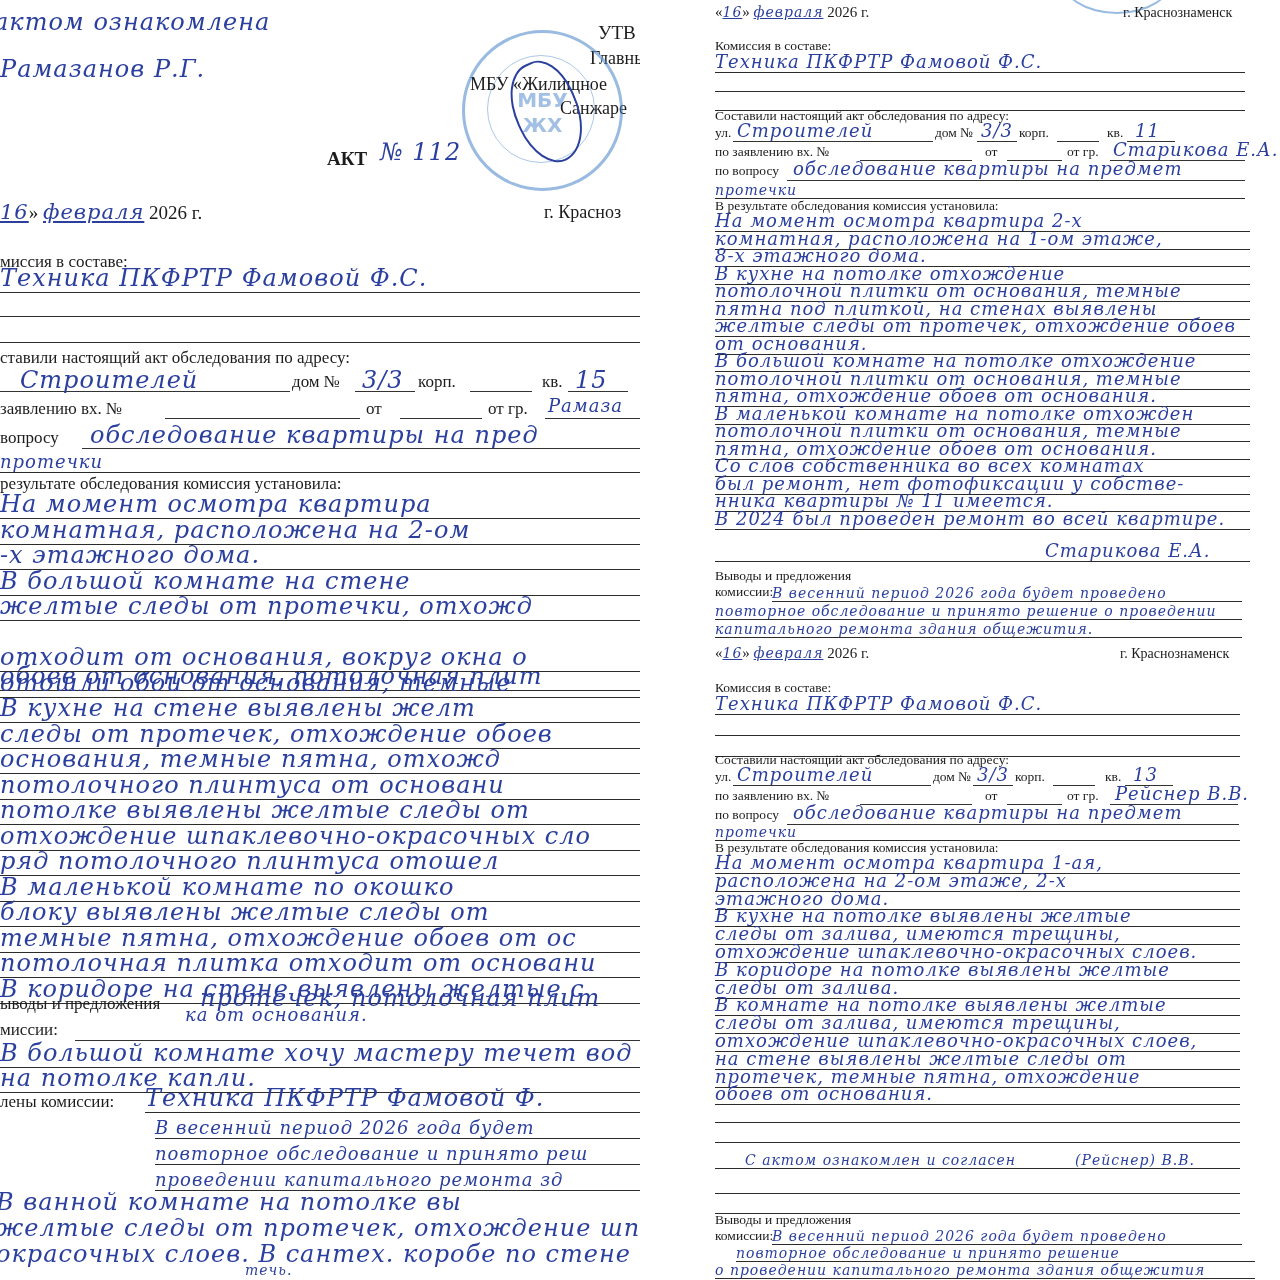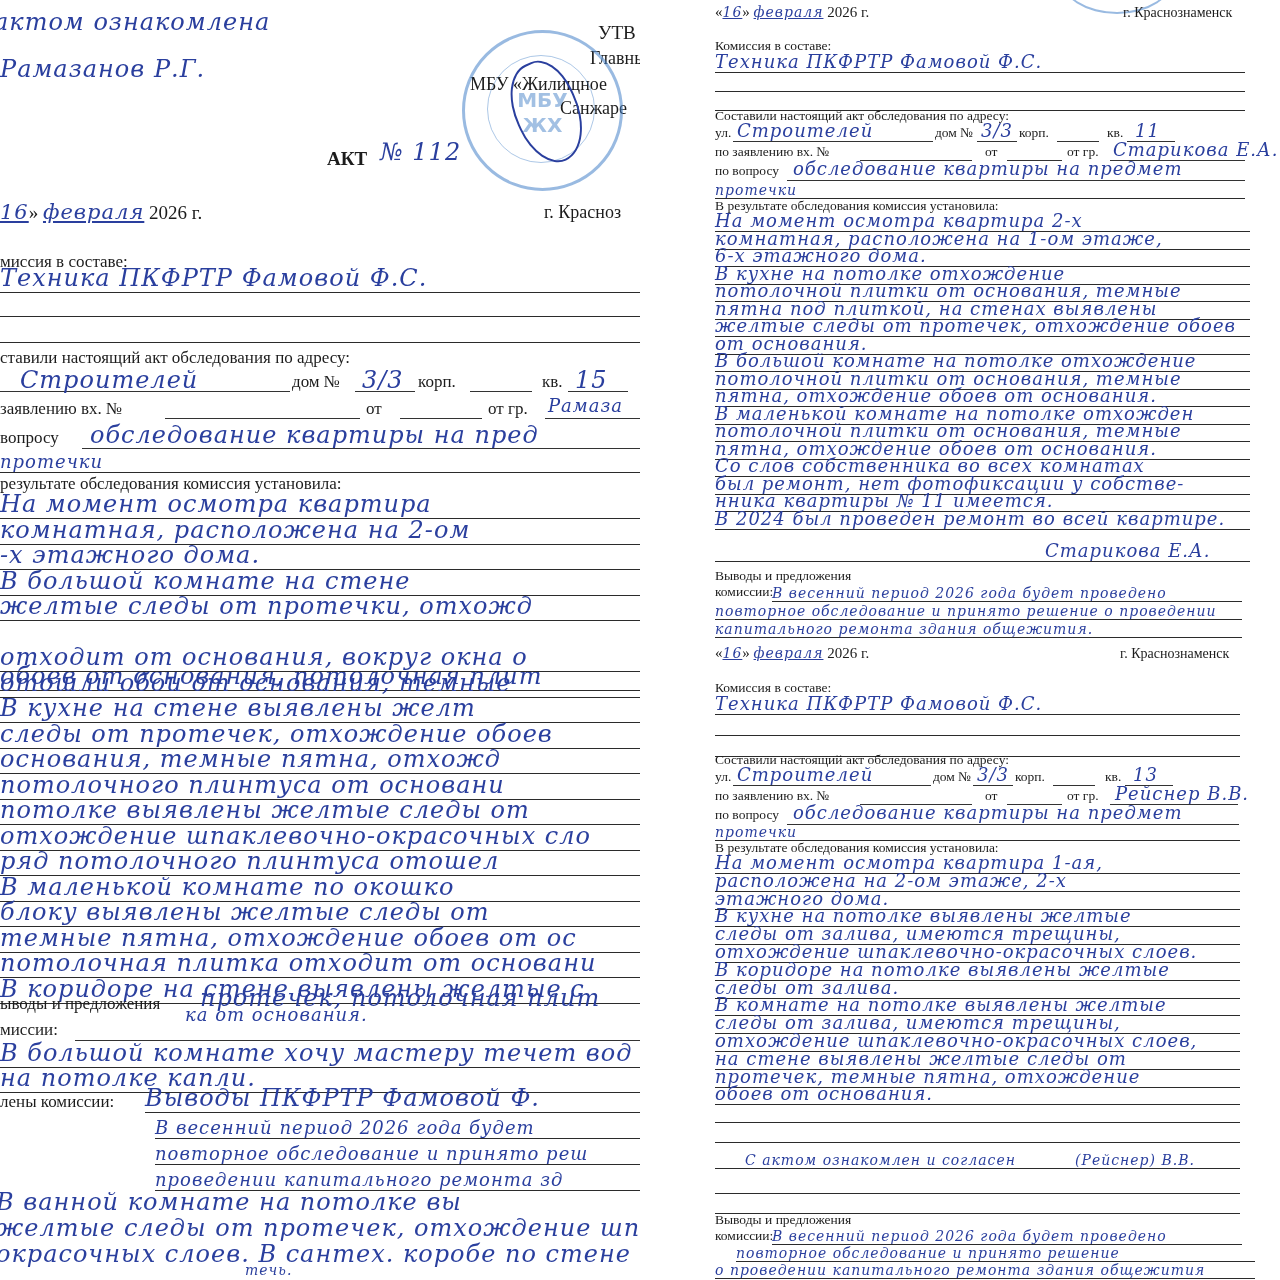--- a/index.html
+++ b/index.html
@@ -163,21 +163,21 @@
   <div class="line-row" style="top:1070px; height:22px;">
       <span class="hand hw-lg">на потолке капли.</span>
     </div>
   <div class="line-row" style="top:1043px; height:24px;">
       <span class="hand hw-lg">В большой комнате хочу мастеру течет вод</span>
     </div>
 
   <div class="abs print" style="left:0px; top:1092px; font-size:17px;">лены комиссии:</div>
   <div class="abs" style="left:145px; top:1088px; width:495px;">
     <div class="line-row" style="top:0px; height:24px;">
-        <span class="hand hw-lg">Выводы ПКФРТР Фамовой Ф.</span>
+        <span class="hand hw-lg">Техника ПКФРТР Фамовой Ф.</span>
       </div>
   </div>
   <div class="abs" style="left:155px; top:1114px; width:485px;">
     <div class="line-row" style="top:0px; height:24px;text-align:right;">
         <span class="hand hw-md">В весенний период 2026 года будет</span>
       </div>
     <div class="line-row" style="top:26px; height:24px;">
         <span class="hand hw-md">повторное обследование и принято реш</span>
       </div>
     <div class="line-row" style="top:52px; height:24px;">
@@ -248,21 +248,21 @@
 
   <div class="abs print-sm" style="left:25px; top:198px;">В результате обследования комиссия установила:</div>
   <div class="abs" style="left:25px; top:214px; width:535px;">
     <div class="line-row" style="top:0px; height:17px;">
         <span class="hand hw-md">На момент осмотра квартира 2-х</span>
       </div>
     <div class="line-row" style="top:17.5px; height:17px;">
         <span class="hand hw-md">комнатная, расположена на 1-ом этаже,</span>
       </div>
     <div class="line-row" style="top:35px; height:17px;">
-        <span class="hand hw-md">6-х этажного дома.</span>
+        <span class="hand hw-md">8-х этажного дома.</span>
       </div>
     <div class="line-row" style="top:52.5px; height:17px;">
         <span class="hand hw-md">В кухне на потолке отхождение</span>
       </div>
     <div class="line-row" style="top:70px; height:17px;">
         <span class="hand hw-md">потолочной плитки от основания, темные</span>
       </div>
     <div class="line-row" style="top:87.5px; height:17px;">
         <span class="hand hw-md">пятна под плиткой, на стенах выявлены</span>
       </div>

